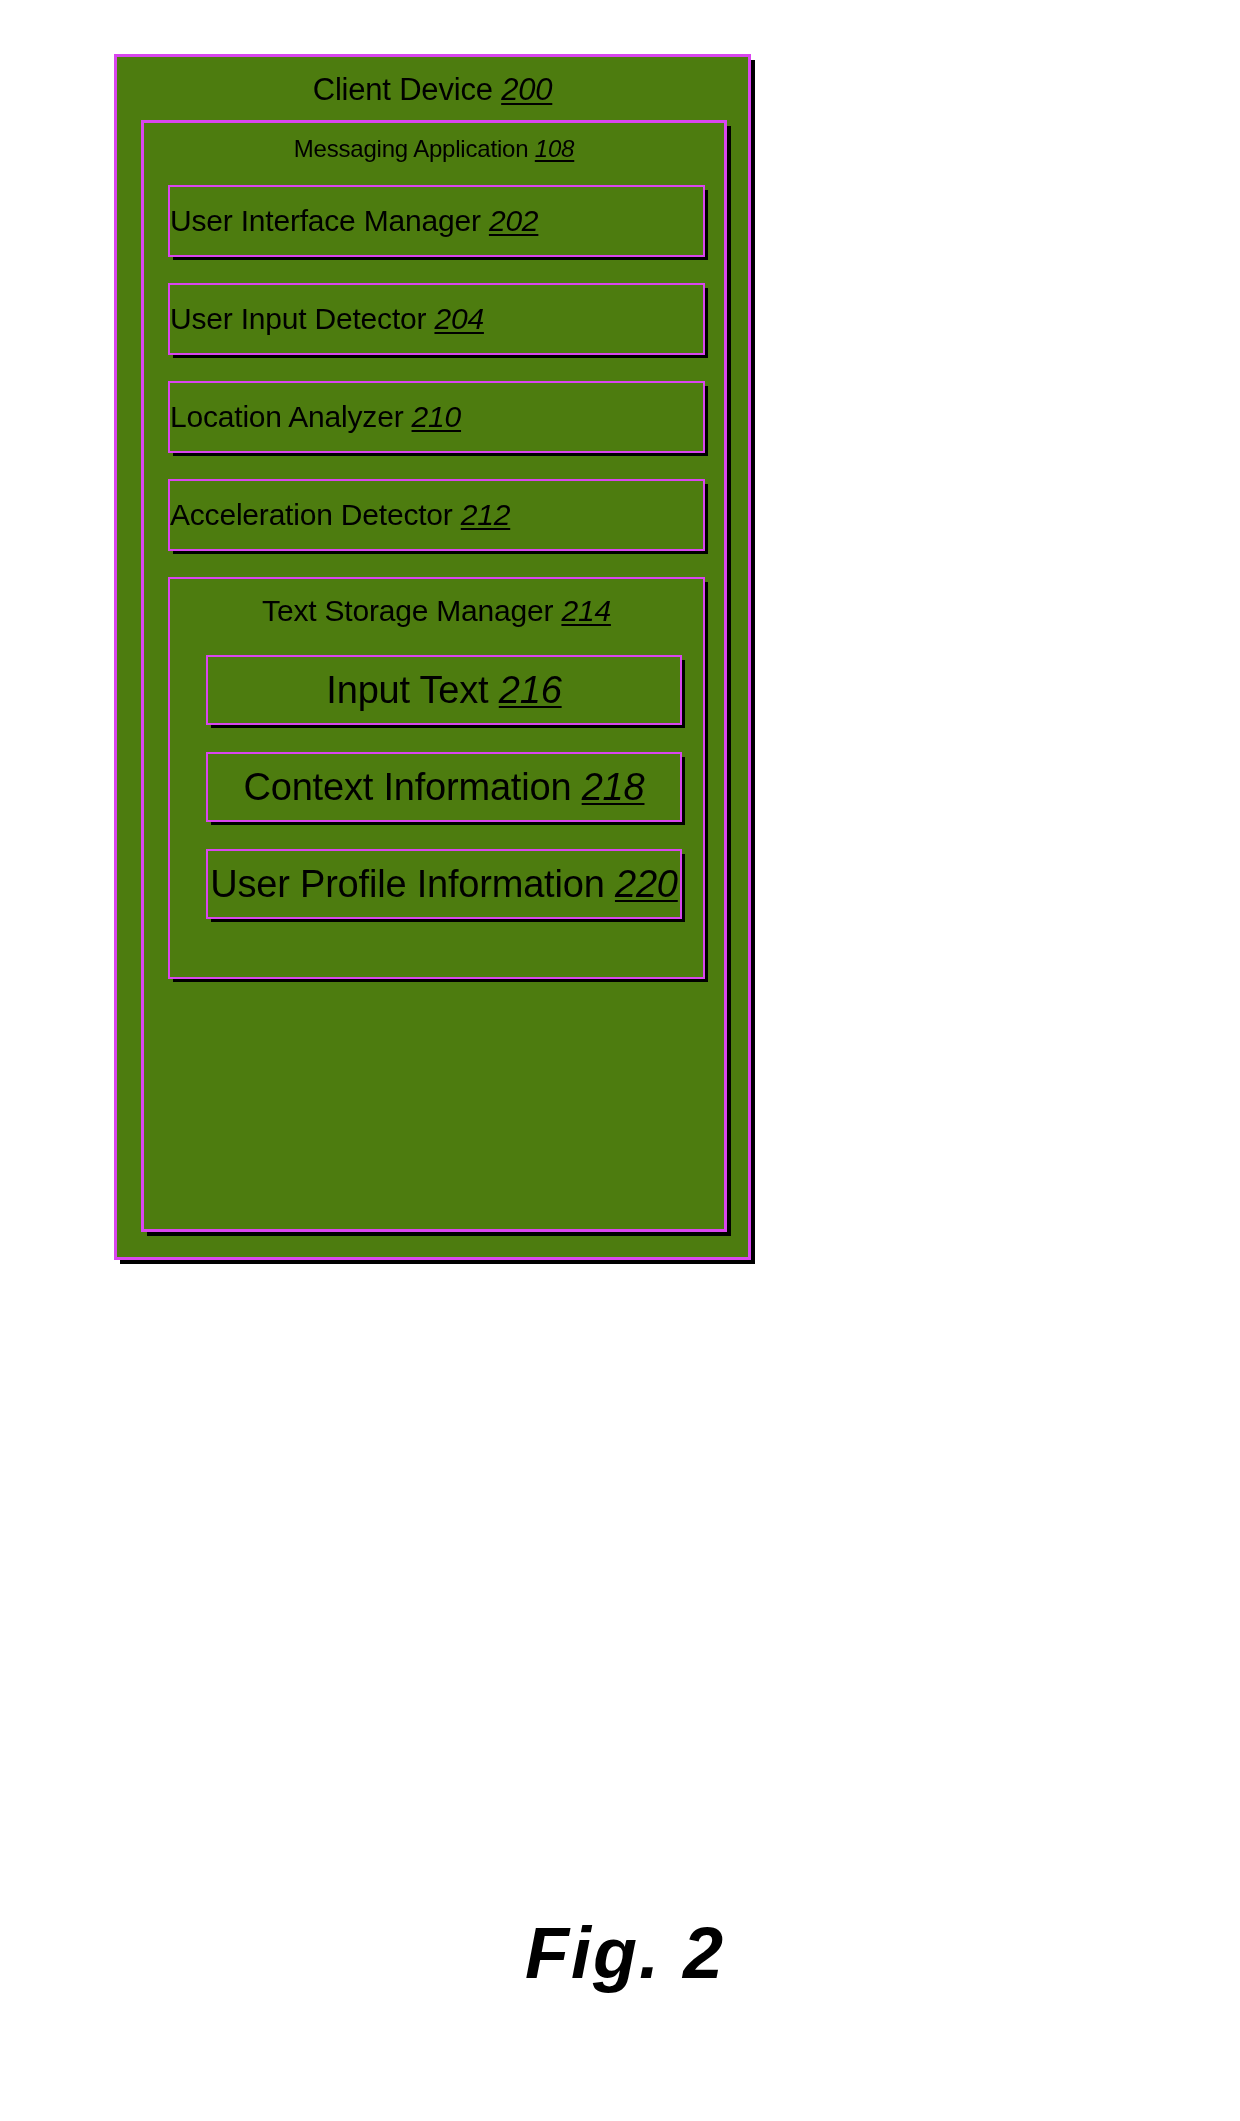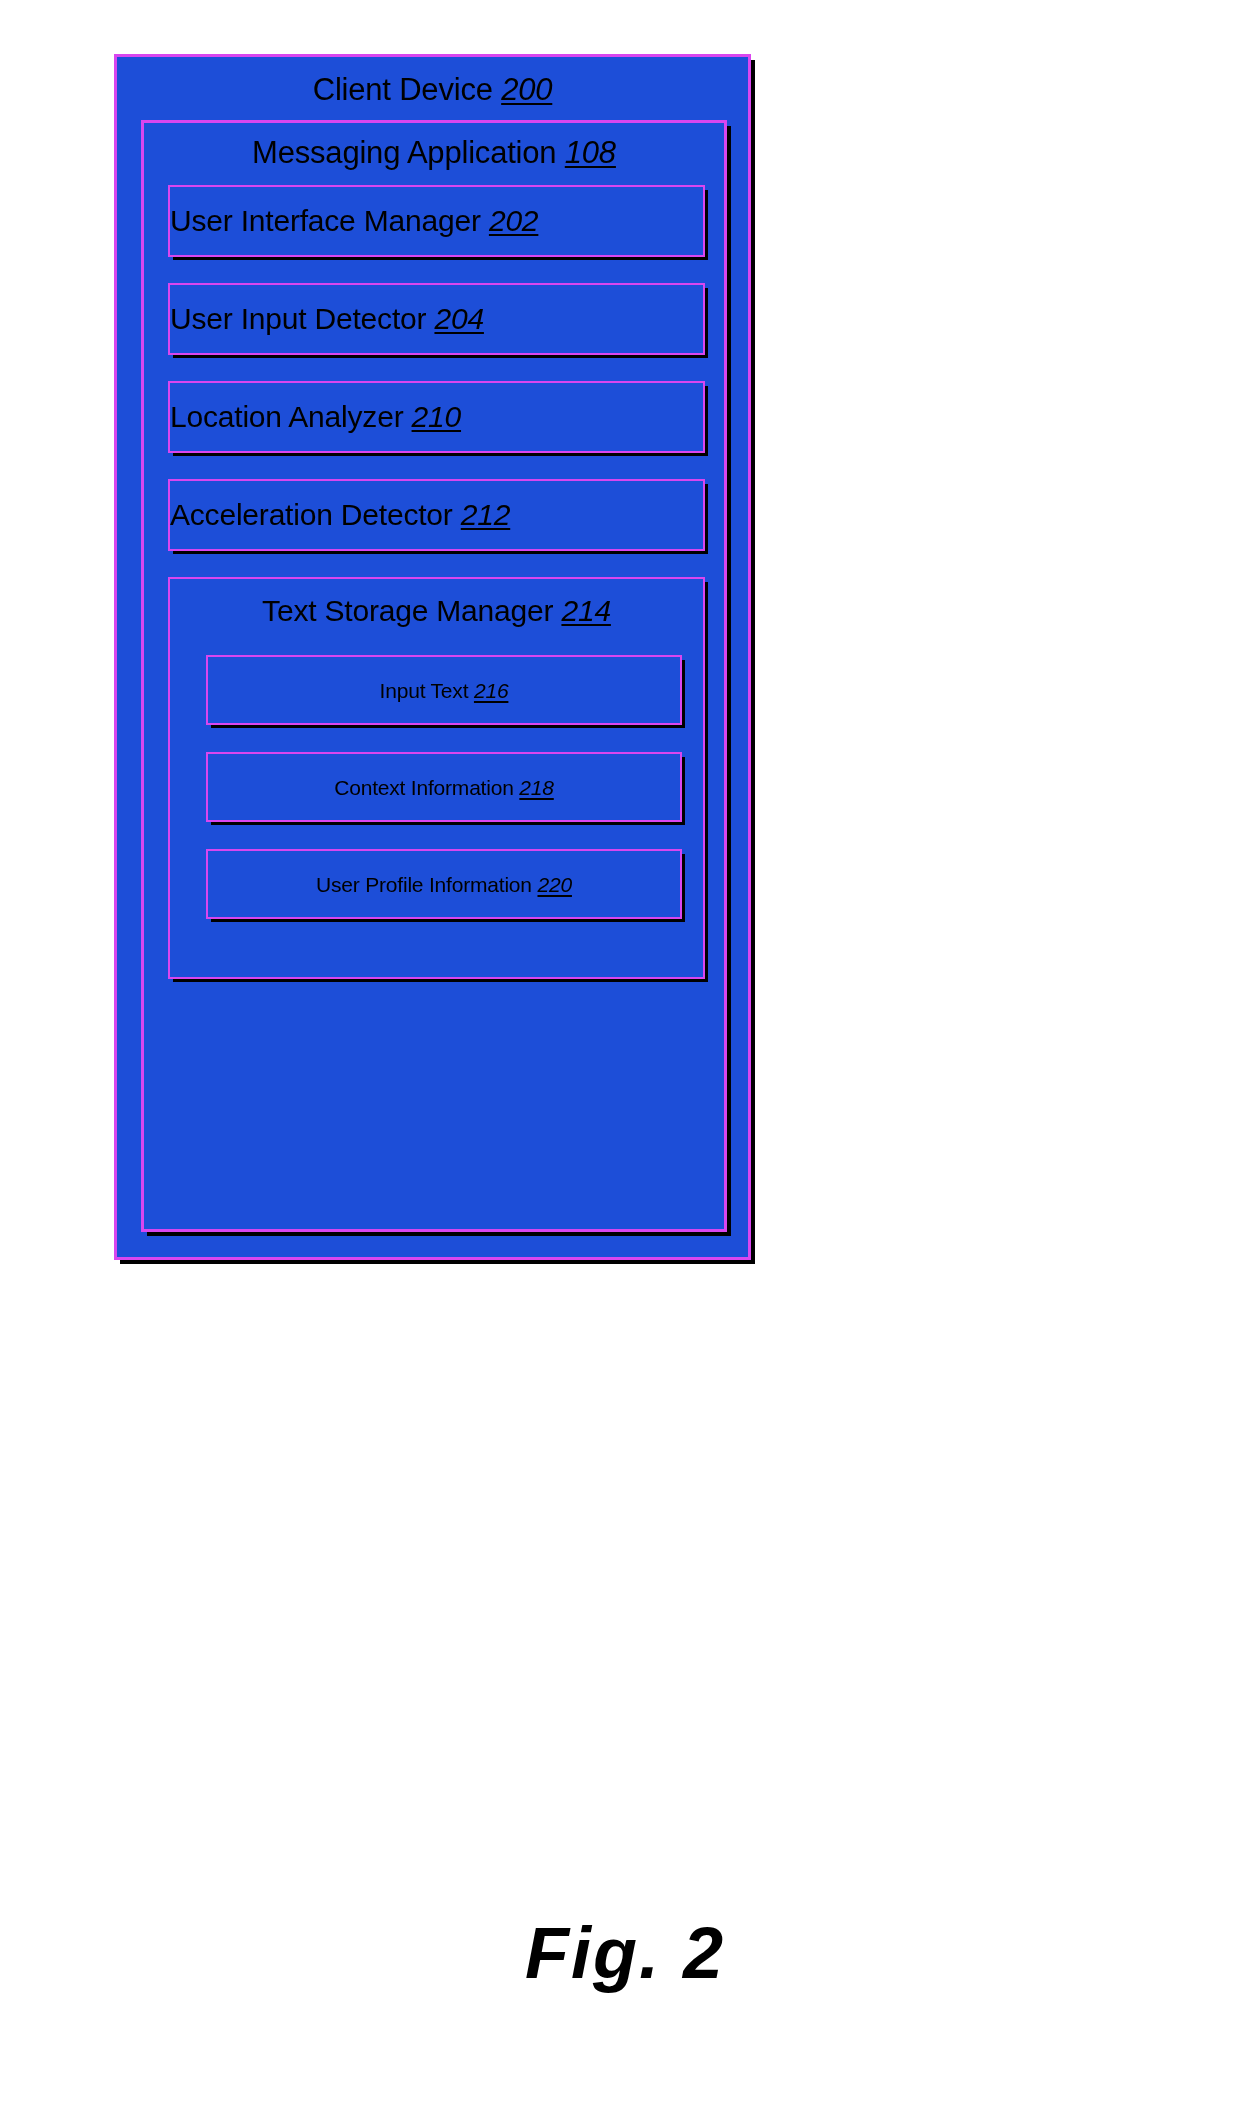--- a/index.html
+++ b/index.html
@@ -14,21 +14,21 @@
     height: 2121px;
     position: relative;
     font-family: "Liberation Sans", "DejaVu Sans", sans-serif;
     color: #000000;
     overflow: hidden;
   }
 
   
   .pbox {
     position: relative;
-    background: #1d4ed8;
+    background: #4d7c0f;
     border: 2px solid #d946ef;
     box-sizing: border-box;
     
     box-shadow: 4px 4px 0 -1px #000000;
   }
 
   .pbox-label {
     text-align: center;
     white-space: nowrap;
     font-size: 30px;
@@ -65,21 +65,21 @@
     left: 24px;
     top: 63px;
     width: 586px;
     height: 1112px;
     border-width: 3px;
     box-shadow: 5px 5px 0 -1px #000000;
   }
 
   #messaging-application > .pbox-label {
     margin-top: 14px;
-    font-size: 31px;
+    font-size: 24px;
   }
 
   
   .components {
     position: absolute;
     left: 24px;
     top: 62px;
     width: 537px;
   }
 
@@ -121,21 +121,21 @@
     display: flex;
     align-items: center;
     justify-content: center;
   }
 
   .storage-item:last-child {
     margin-bottom: 0;
   }
 
   .storage-item .pbox-label {
-    font-size: 21px;
+    font-size: 38px;
   }
 
   
   #figure-caption {
     position: absolute;
     left: 5px;
     top: 1912px;
     width: 1240px;
     text-align: center;
     font-size: 72px;

